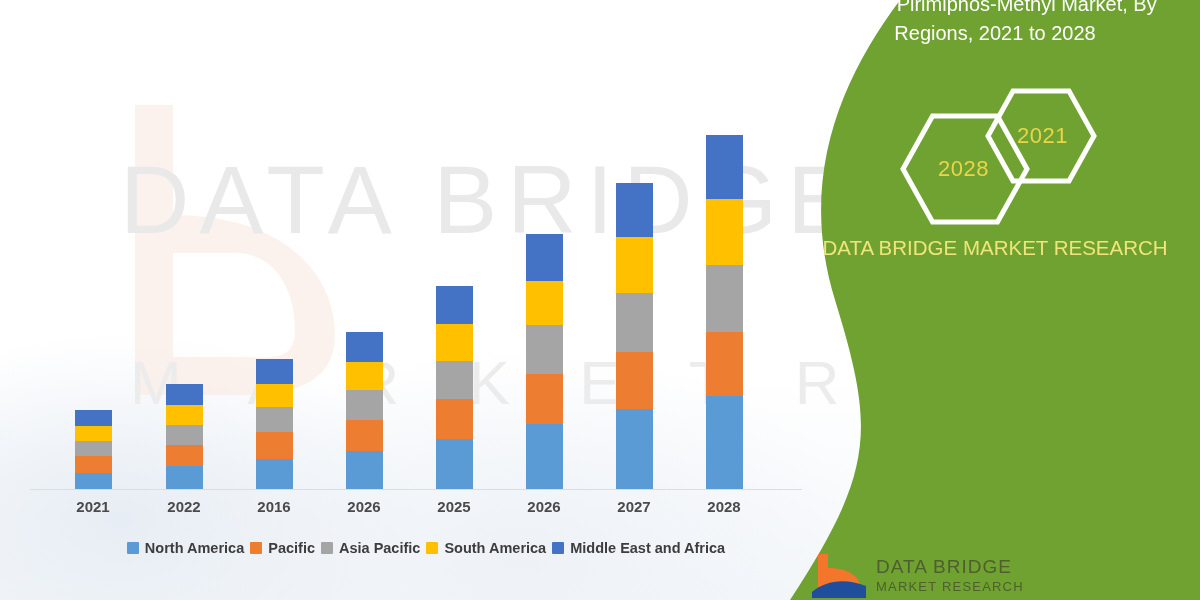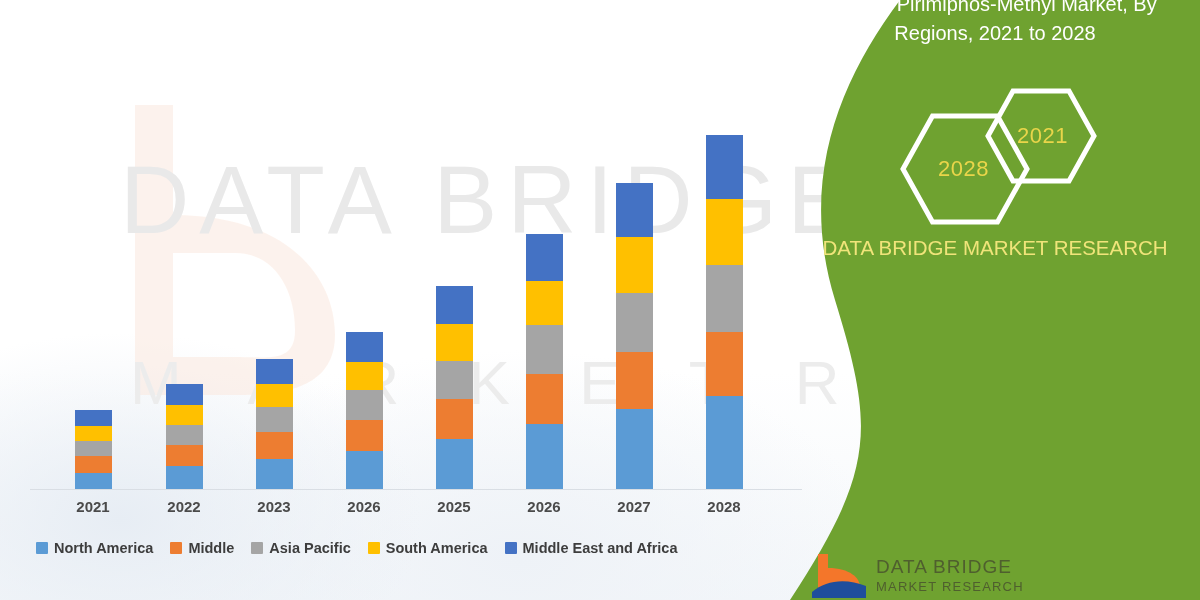--- a/index.html
+++ b/index.html
@@ -69,21 +69,21 @@
   
   .xaxis { position: absolute; left: 0; top: 498px; width: 820px; height: 26px; }
   .xtick {
     position: absolute; width: 90px; text-align: center;
     font-size: 15px; font-weight: 700; color: #4a4a4a;
   }
 
   
   .legend {
     position: absolute; left: 36px; top: 540px; width: 780px;
-    display: flex; justify-content: flex-start; align-items: center; gap: 17px;
+    display: flex; justify-content: center; align-items: center; gap: 6px;
   }
   .legend-item { display: flex; align-items: center; gap: 6px; }
   .swatch { width: 12px; height: 12px; border-radius: 1px; flex: 0 0 auto; }
   .legend-label { font-size: 14.5px; font-weight: 700; color: #3d3d3d; white-space: nowrap; }
 
   
   .green-panel {
     position: absolute; right: 0; top: 0; width: 420px; height: 600px;
     overflow: hidden;
   }
@@ -188,36 +188,36 @@
         <div class="seg" style="background: rgb(165, 165, 165); height: 18.9655%;"></div>
         <div class="seg" style="background: rgb(255, 192, 0); height: 18.5345%;"></div>
         <div class="seg" style="background: rgb(68, 114, 196); height: 18.1034%;"></div>
       </div>
     </div>
   <div class="baseline"></div>
 
   <div class="xaxis" id="xaxis">
       <div class="xtick" style="left: 48px;">2021</div>
       <div class="xtick" style="left: 139px;">2022</div>
-      <div class="xtick" style="left: 229px;">2023</div>
+      <div class="xtick" style="left: 229px;">2016</div>
       <div class="xtick" style="left: 319px;">2026</div>
       <div class="xtick" style="left: 409px;">2025</div>
       <div class="xtick" style="left: 499px;">2026</div>
       <div class="xtick" style="left: 589px;">2027</div>
       <div class="xtick" style="left: 679px;">2028</div>
     </div>
 
   <div class="legend" id="legend">
       <div class="legend-item">
         <span class="swatch" style="background: rgb(91, 155, 213);"></span>
         <span class="legend-label">North America</span>
       </div>
       <div class="legend-item">
         <span class="swatch" style="background: rgb(237, 125, 49);"></span>
-        <span class="legend-label">Middle</span>
+        <span class="legend-label">Pacific</span>
       </div>
       <div class="legend-item">
         <span class="swatch" style="background: rgb(165, 165, 165);"></span>
         <span class="legend-label">Asia Pacific</span>
       </div>
       <div class="legend-item">
         <span class="swatch" style="background: rgb(255, 192, 0);"></span>
         <span class="legend-label">South America</span>
       </div>
       <div class="legend-item">

